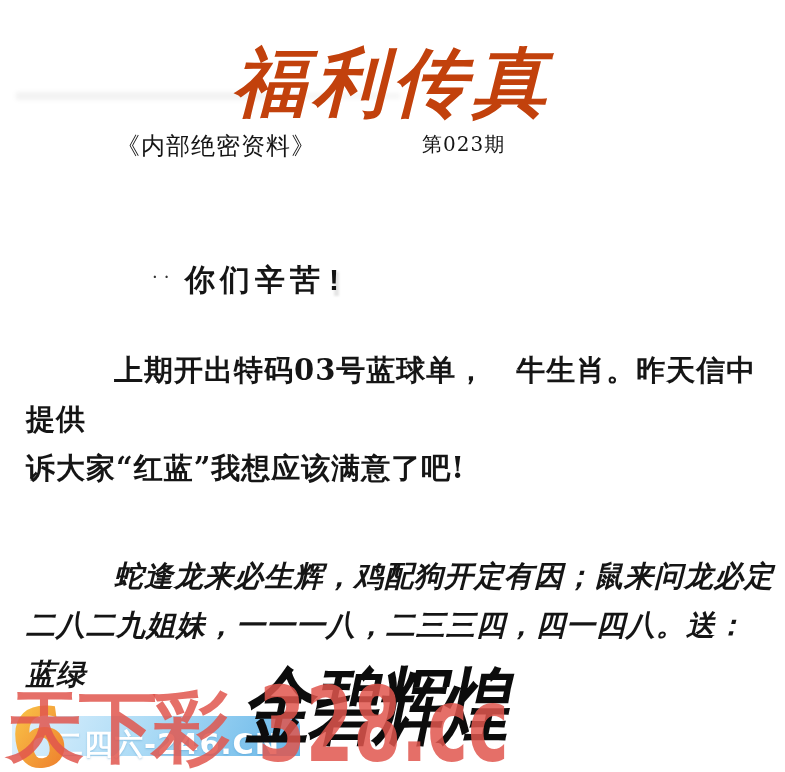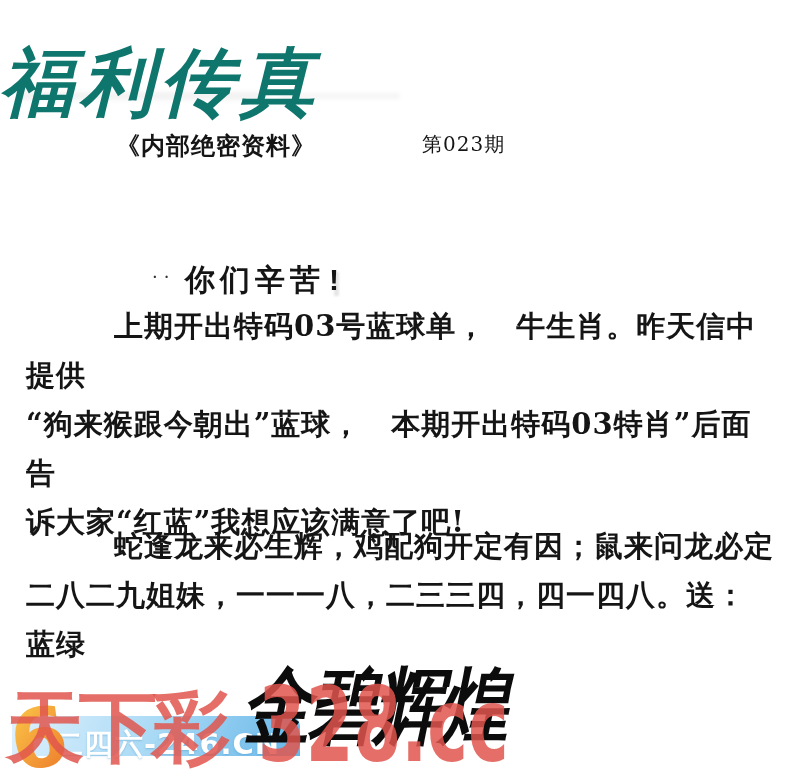--- a/index.html
+++ b/index.html
@@ -8,28 +8,29 @@
     width:785px;height:772px;
     background:#ffffff;
     overflow:hidden;
     font-family:"DejaVu Serif","Liberation Serif",serif;
     color:#151515;
   }
   .abs{position:absolute;}
   
   .title{
     left:0;right:0;top:34px;
+    text-align:center;
     font-size:74px;font-weight:700;font-style:italic;
     letter-spacing:6px;
-    color:#0f766e;
+    color:#c2410c;
     z-index:1;
   }
   .classification{
     left:116px;top:130px;
-    font-size:24px;font-weight:700;
+    font-size:24px;font-weight:400;
     letter-spacing:1px;
     z-index:1;
   }
   .issue{
     left:422px;top:131px;
     font-size:20px;
     letter-spacing:1px;
     z-index:1;
   }
   .dedication{
@@ -76,22 +77,22 @@
   }
   
   .body-block{
     left:26px;width:748px;
     font-size:29px;line-height:49px;
     font-weight:600;
     letter-spacing:1px;
     z-index:1;
   }
   .block1{top:302px;}
-  .block2{top:522px;}
-  .indent{text-indent:88px;}
+  .block2{top:508px;font-style:italic;}
+  .indent{text-indent:88px;margin-top:44px;}
   
   .seal{
     left:242px;top:650px;
     font-size:84px;font-weight:700;font-style:italic;
     letter-spacing:-4px;
     transform:scaleX(0.82);
     transform-origin:left top;
     color:#0c0c0c;
     z-index:4;
     white-space:nowrap;
@@ -147,21 +148,20 @@
   <div class="abs title">福利传真</div>
   <div class="abs classification">《内部绝密资料》</div>
   <div class="abs issue">第023期</div>
 
   <div class="abs greeting-dots">··</div>
   <div class="abs greeting">你们辛苦!</div>
   <div class="abs greeting-smudge"></div>
 
   <div class="abs body-block block1">
     <div class="indent">上期开出特码03号蓝球单，　牛生肖。昨天信中提供</div>
-    <div>“狗来猴跟今朝出”蓝球，　本期开出特码03特肖”后面告</div>
     <div>诉大家“红蓝”我想应该满意了吧!</div>
   </div>
 
   <div class="abs body-block block2">
     <div class="indent">蛇逢龙来必生辉，鸡配狗开定有因；鼠来问龙必定</div>
     <div>二八二九姐妹，一一一八，二三三四，四一四八。送：蓝绿</div>
   </div>
 
   <div class="abs seal">金碧辉煌</div>
 

